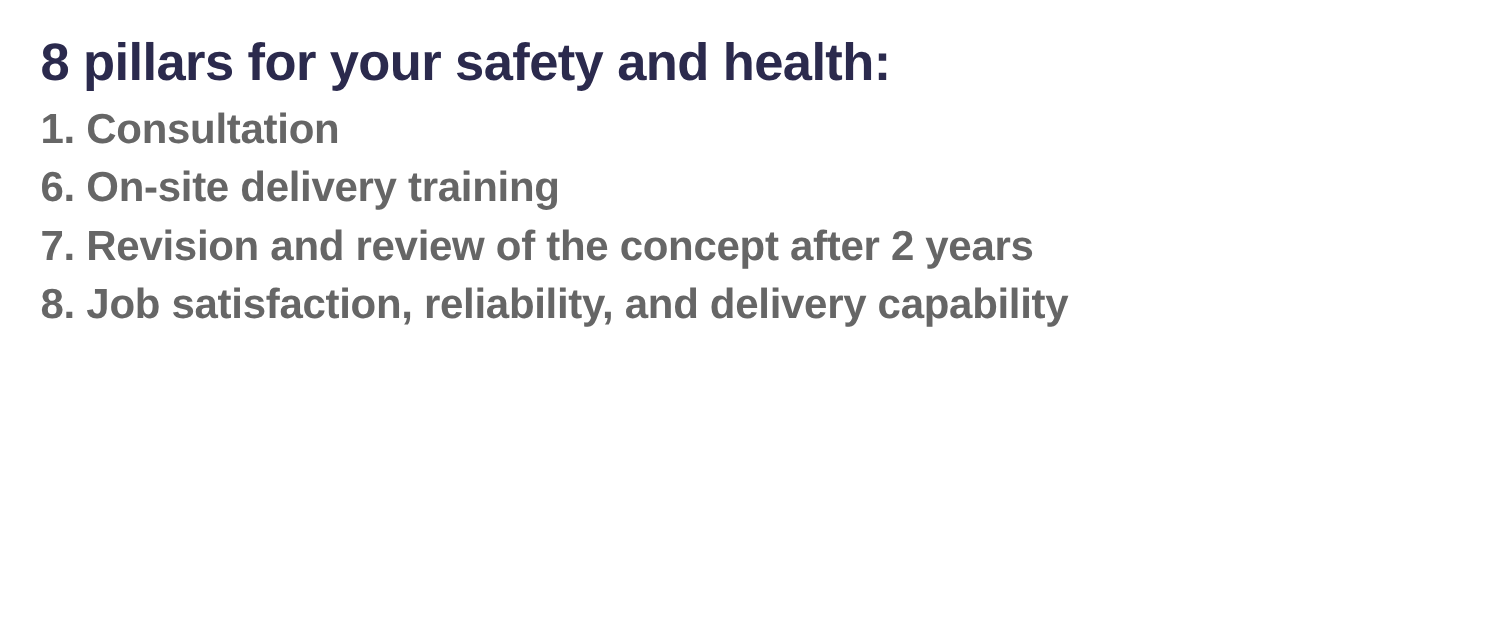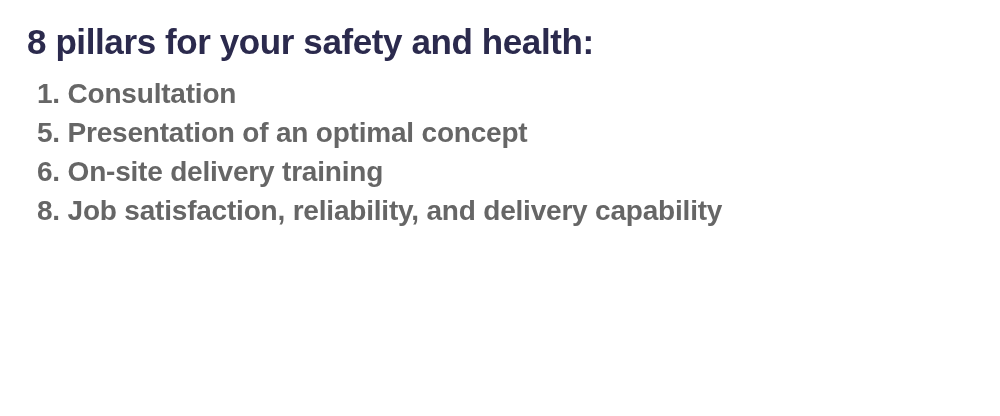--- a/index.html
+++ b/index.html
@@ -30,21 +30,21 @@
     font-size: 35px;
     font-weight: 700;
     letter-spacing: -0.4px;
     line-height: 44px;
     margin: 0 0 2px 0;
     white-space: nowrap;
   }
 
   .pillar-list {
     list-style: none;
-    margin: 10px;
+    margin: 0;
     padding: 0;
   }
 
   .pillar-item {
     color: #666666;
     font-family: "Liberation Sans", sans-serif;
     font-size: 28px;
     font-weight: 700;
     letter-spacing: -0.2px;
     line-height: 39px;
@@ -70,30 +70,30 @@
   <ul class="pillar-list">
 
     <li class="pillar-item">
       <span class="pillar-num">1.</span>
       <span class="pillar-text">Consultation</span>
     </li>
 
 
 
 
-    <li class="pillar-item">
-      <span class="pillar-num">5.</span>
-      <span class="pillar-text">Presentation of an optimal concept</span>
-    </li>
 
     <li class="pillar-item">
       <span class="pillar-num">6.</span>
       <span class="pillar-text">On-site delivery training</span>
     </li>
 
+    <li class="pillar-item">
+      <span class="pillar-num">7.</span>
+      <span class="pillar-text">Revision and review of the concept after 2 years</span>
+    </li>
 
     <li class="pillar-item">
       <span class="pillar-num">8.</span>
       <span class="pillar-text">Job satisfaction, reliability, and delivery capability</span>
     </li>
 
   </ul>
 </div>
 
 </body></html>

